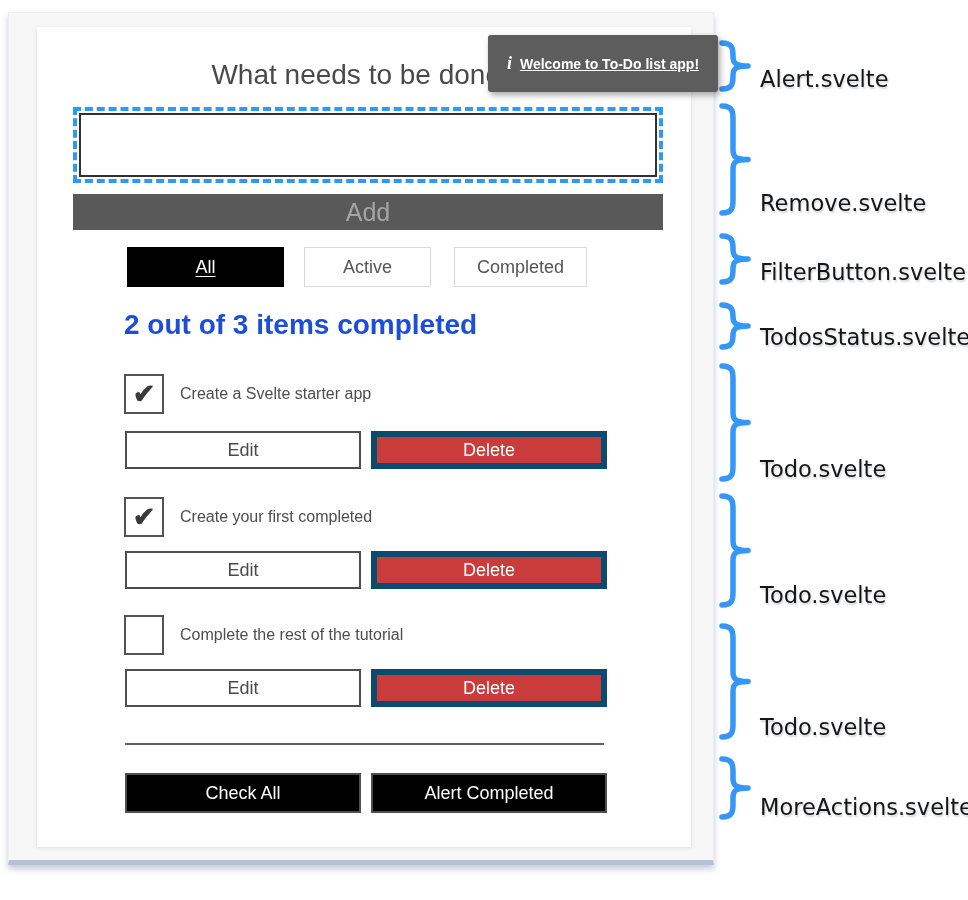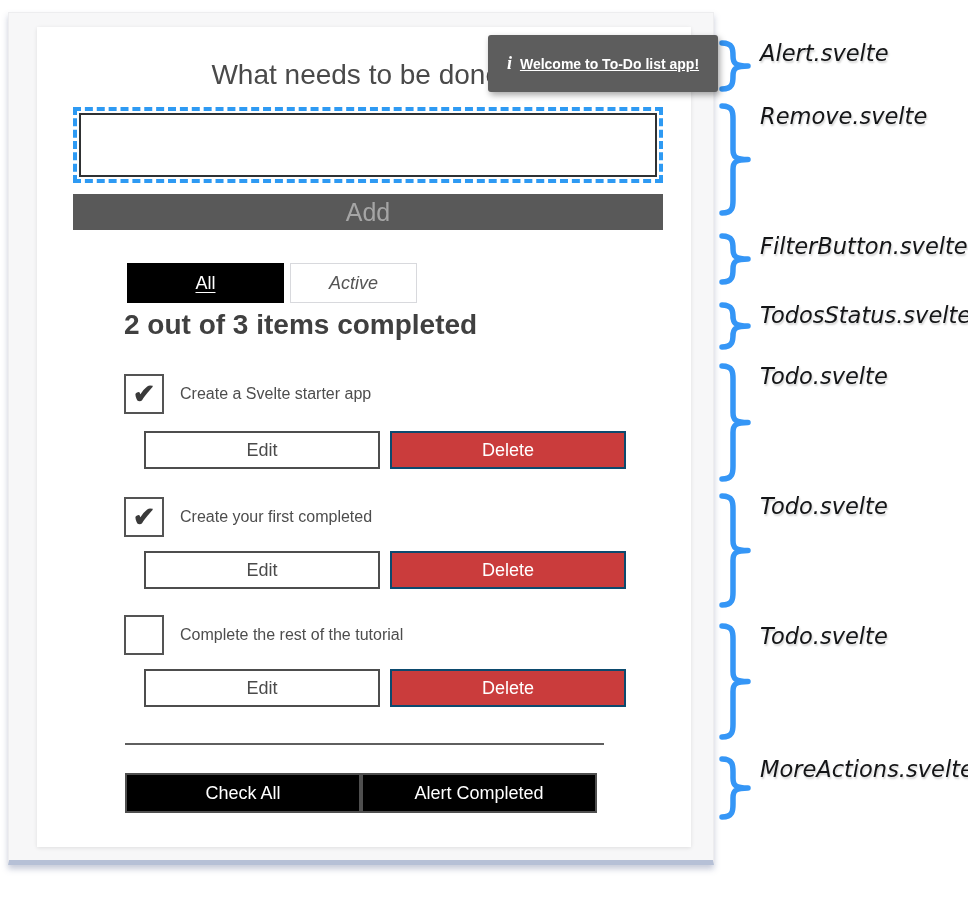--- a/index.html
+++ b/index.html
@@ -30,61 +30,61 @@
 
   .input-wrap { position:absolute; left:36px; top:80px; width:590px; height:76px;
                 border:4px dashed #2e9af3; padding:2px; background:#ffffff; }
   .todo-input { width:100%; height:100%; border:2px solid #2f3133; outline:none;
                 font-size:22px; padding:0 10px; color:#333; background:#fff; }
 
   .add-btn { position:absolute; left:36px; top:167px; width:590px; height:36px;
              background:#595959; border:none; color:#a5a5a5; font-size:25px;
              font-family:"Liberation Sans", sans-serif; cursor:pointer; }
 
-  .filters { position:absolute; left:0; top:220px; width:100%; height:40px;margin-top:16px; }
+  .filters { position:absolute; left:0; top:220px; width:100%; height:40px; }
   .filter-btn { position:absolute; top:0; height:40px; font-size:18px;
                 font-family:"Liberation Sans", sans-serif; cursor:pointer;
                 background:#ffffff; border:1px solid #d8d9dd; color:#555; }
   .filter-all       { left:90px;  width:157px; background:#000; color:#fff;
                       border:1px solid #000; text-decoration:underline;
                       text-underline-offset:3px; }
-  .filter-active    { left:253px; width:127px;font-style:italic; }
+  .filter-active    { left:267px; width:127px; }
   .filter-completed { left:417px; width:133px; }
 
   .status-heading { position:absolute; left:87px; top:282px; font-size:28px;
-                    font-weight:700; color:#404040; }
+                    font-weight:700; color:#1d4ed8; }
 
   .todo-row { position:absolute; left:87px; width:520px; height:42px;
               display:flex; align-items:center; gap:16px; }
   .checkbox { width:40px; height:40px; border:2px solid #545454; background:#fff;
               display:flex; align-items:center; justify-content:center;
               cursor:pointer; flex:none; }
   .checkbox .mark { font-size:27px; font-weight:700; color:#3a3a3a; line-height:1; }
   .todo-label { font-size:16px; color:#4d4d4d; }
 
   .btn-row { position:absolute; left:88px; width:520px; height:38px;
-             display:flex; gap:10px;justify-content:center; }
+             display:flex; gap:10px; }
   .edit-btn { width:236px; height:38px; background:#fff; border:2px solid #4d4d4d;
               color:#4a4a4a; font-size:18px; font-family:"Liberation Sans", sans-serif;
               cursor:pointer; }
-  .delete-btn { width:236px; height:38px; background:#ca3c3c; border:2px solid #0c4a6e;
+  .delete-btn { width:236px; height:38px; background:#ca3c3c; border:6px solid #0c4a6e;
                 color:#fff; font-size:18px; font-family:"Liberation Sans", sans-serif;
                 cursor:pointer; }
 
   .divider { position:absolute; left:88px; top:716px; width:479px; height:2px;
              background:#5f5f5f; }
 
   .more-actions { position:absolute; left:88px; top:746px; width:520px; height:39px;
-                  display:flex; }
+                  display:flex; gap:10px; }
   .black-btn { width:236px; height:40px; background:#000; border:2px solid #4f4f4f;
                color:#fff; font-size:18px; font-family:"Liberation Sans", sans-serif;
                cursor:pointer; }
 
   
-  .annotation { position:absolute; left:718px; display:flex; align-items:flex-start;font-style:italic; }
+  .annotation { position:absolute; left:718px; display:flex; align-items:flex-end; }
   .annotation svg { flex:none; }
   .annotation .ann-label { margin-left:2px; font-family:"DejaVu Sans", sans-serif;
                            font-size:22.5px; color:#141517;
                            text-shadow:1px 2px 2px rgba(0,0,0,.18); white-space:nowrap; }
 </style>
 </head>
 <body>
 
 <div id="root">
   <div class="stage">
@@ -99,20 +99,21 @@
 
       <div class="input-wrap">
         <input class="todo-input" type="text" value="" style="">
       </div>
 
       <button class="add-btn">Add</button>
 
       <div class="filters">
         <button class="filter-btn filter-all">All</button>
         <button class="filter-btn filter-active">Active</button>
+        <button class="filter-btn filter-completed">Completed</button>
       </div>
 
       <h2 class="status-heading">2 out of 3 items completed</h2>
 
       <div class="todo-row" style="top:346px;">
         <div class="checkbox">
           <span class="mark">✔</span>
         </div>
         <span class="todo-label">Create a Svelte starter app</span>
       </div>

